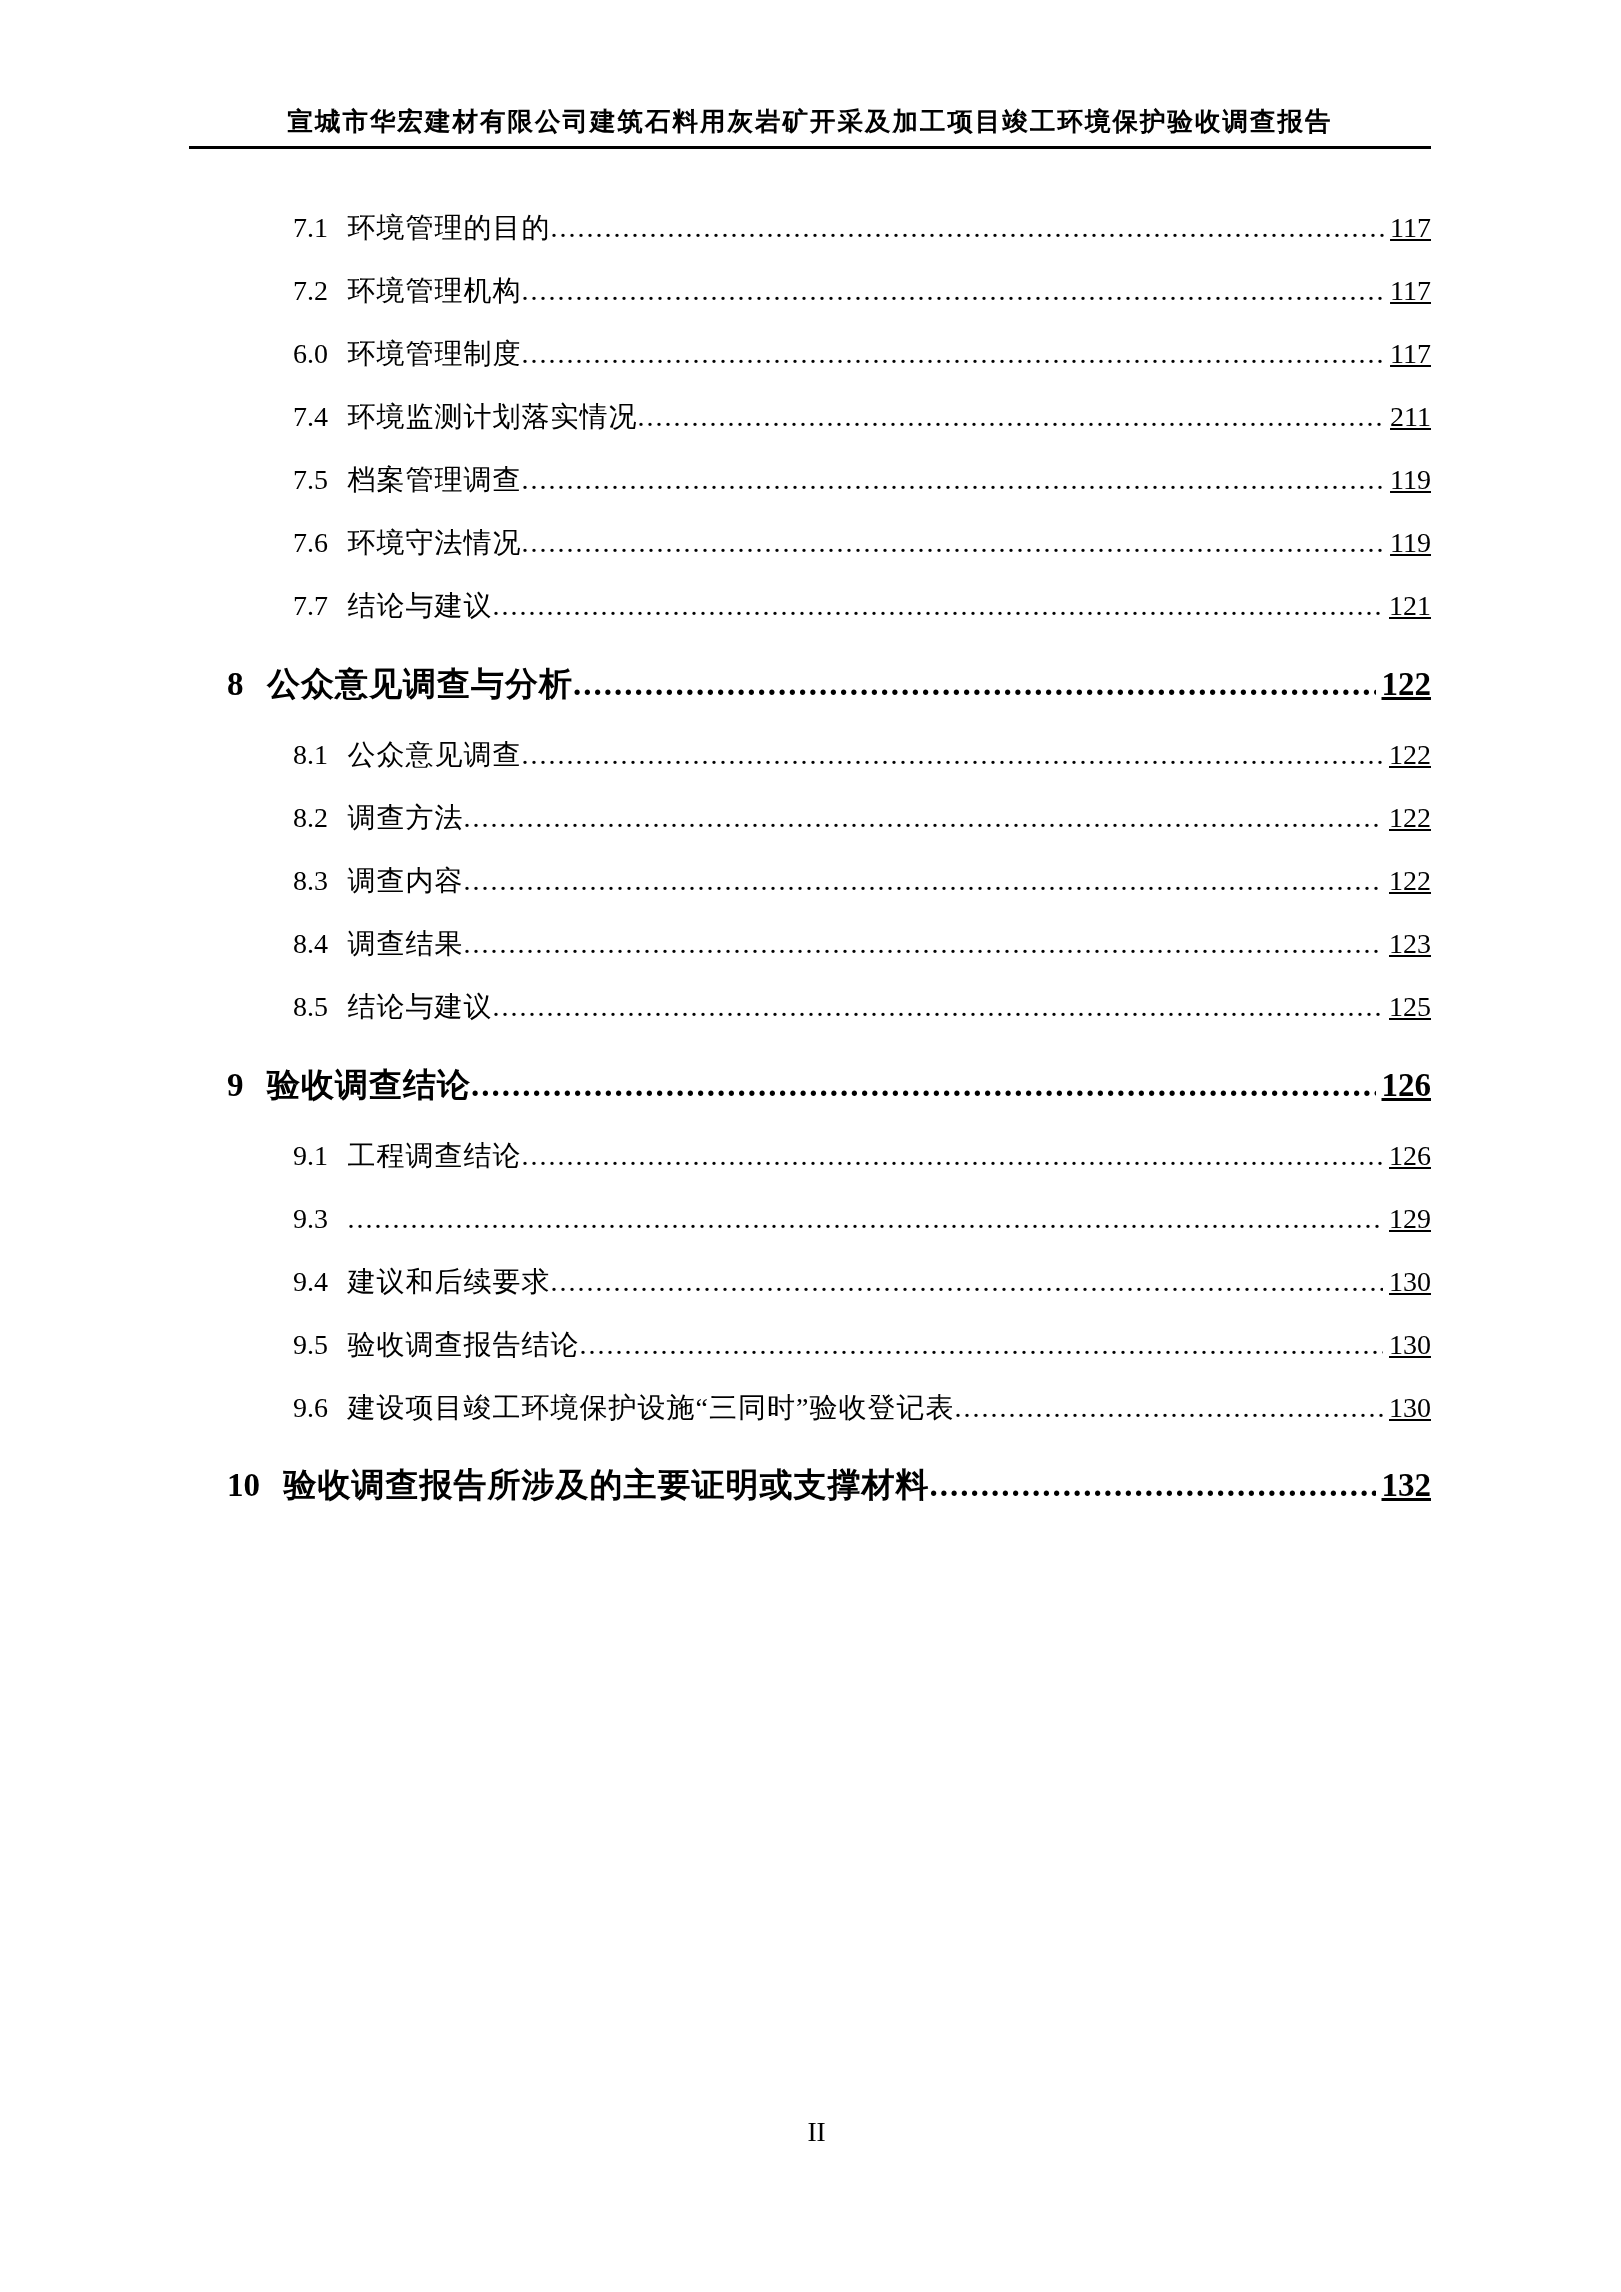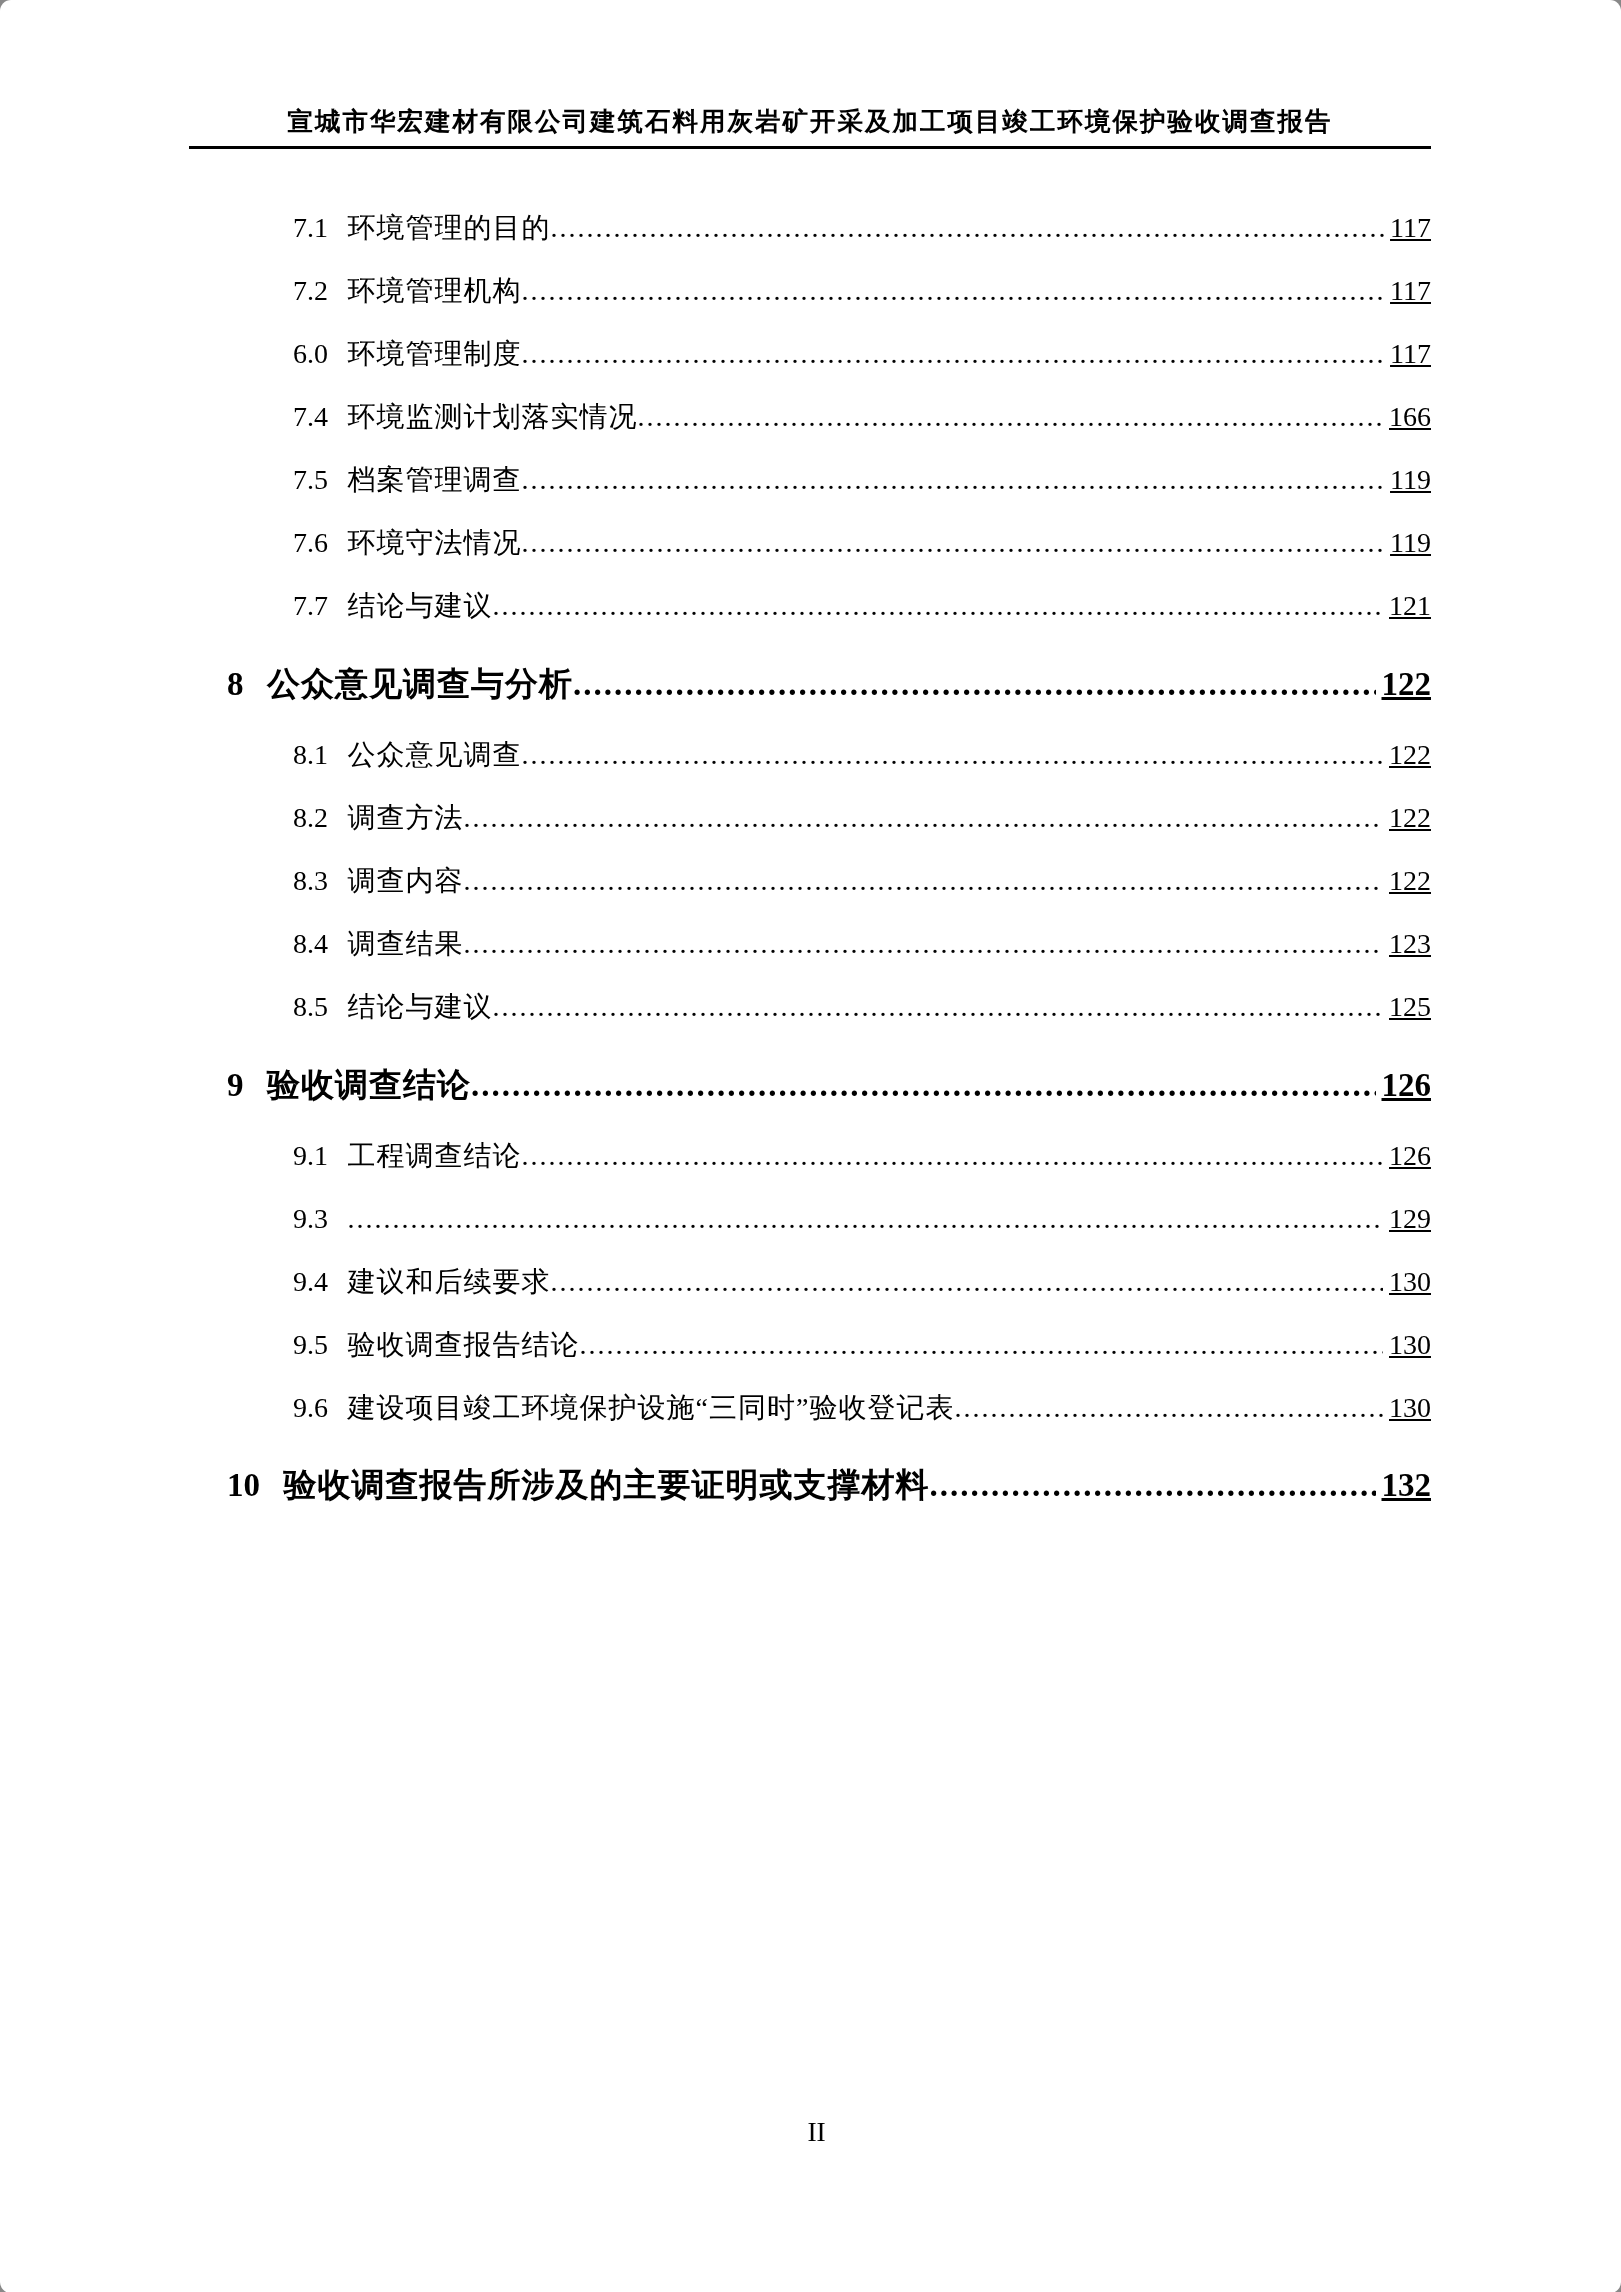--- a/index.html
+++ b/index.html
@@ -6,21 +6,20 @@
   html, body { background: #888; }
   .page {
     position: relative;
     width: 1621px;
     height: 2293px;
     margin: 0 auto;
     background: #ffffff;
     color: #000000;
     font-family: "Liberation Serif", "DejaVu Serif", serif;
     overflow: hidden;
-    border-radius: 11px;
   }
   
   .header-title {
     position: absolute;
     top: 104px;
     left: 189px;
     width: 1242px;
     text-align: center;
     font-size: 25.5px;
     font-weight: bold;
@@ -114,21 +113,21 @@
     <span class="toc-num">6.0</span>
     <span class="toc-title">环境管理制度</span>
     <span class="toc-leader"></span>
     <span class="toc-page">117</span>
   </div>
 
   <div class="toc-row level2">
     <span class="toc-num">7.4</span>
     <span class="toc-title">环境监测计划落实情况</span>
     <span class="toc-leader"></span>
-    <span class="toc-page">166</span>
+    <span class="toc-page">211</span>
   </div>
 
   <div class="toc-row level2">
     <span class="toc-num">7.5</span>
     <span class="toc-title">档案管理调查</span>
     <span class="toc-leader"></span>
     <span class="toc-page">119</span>
   </div>
 
   <div class="toc-row level2">

